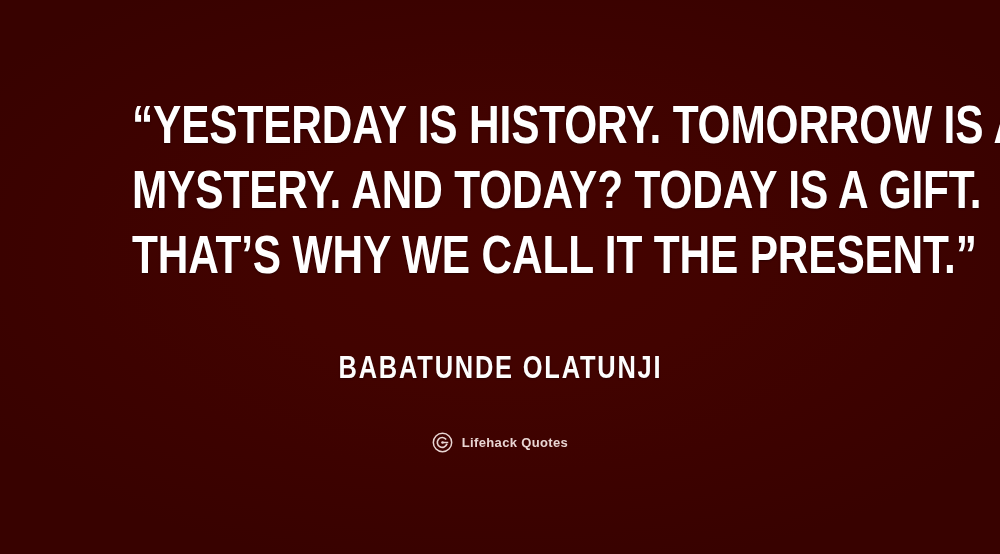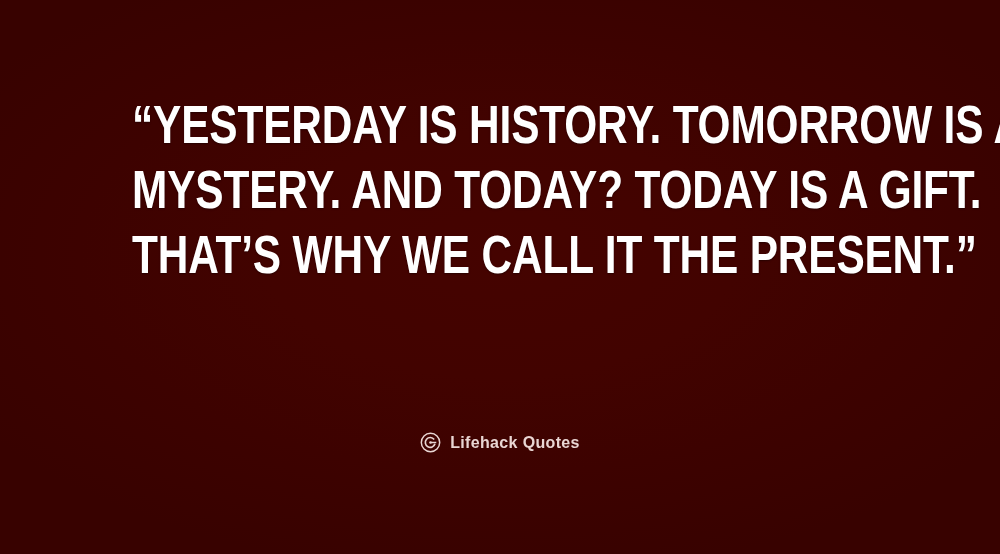--- a/index.html
+++ b/index.html
@@ -89,37 +89,40 @@
     display: block;
     width: 21px;
     height: 21px;
     flex: 0 0 auto;
   }
 
   .brand-name {
     color: #e9d6d3;
     font-family: "Liberation Sans", "DejaVu Sans", sans-serif;
     font-weight: 700;
-    font-size: 16px;
+    font-size: 13px;
     line-height: 21px;
     letter-spacing: 0.35px;
     white-space: nowrap;
   }
 </style>
 </head>
 <body>
 
 <div class="quote-card">
 
   <div class="quote-block">
     <span class="quote-line">“YESTERDAY IS HISTORY. TOMORROW IS A</span>
     <span class="quote-line">MYSTERY. AND TODAY? TODAY IS A GIFT.</span>
     <span class="quote-line">THAT’S WHY WE CALL IT THE PRESENT.”</span>
   </div>
 
+  <div class="author">
+    <span class="author-name">BABATUNDE OLATUNJI</span>
+  </div>
 
   <div class="branding">
     <span class="brand-logo-wrap">
       <svg class="brand-logo" viewBox="0 0 24 24" aria-hidden="true">
         <circle cx="12" cy="12" r="10.5" fill="none" stroke="#e9d6d3" stroke-width="1.7"></circle>
         <path d="M16.2 8.6 A5.6 5.6 0 1 0 17.1 13.4" fill="none" stroke="#e9d6d3" stroke-width="1.9" stroke-linecap="butt"></path>
         <path d="M12 12 L18.6 12" fill="none" stroke="#e9d6d3" stroke-width="1.7" stroke-linecap="butt"></path>
         <circle cx="12" cy="12" r="1.5" fill="#e9d6d3"></circle>
       </svg>
     </span>

